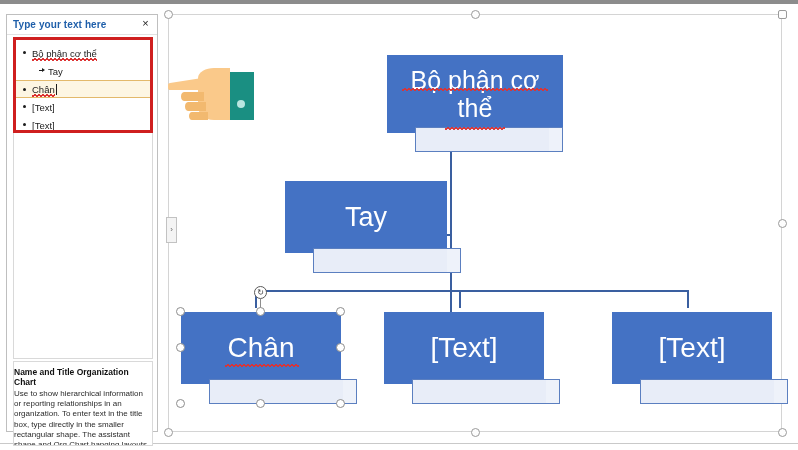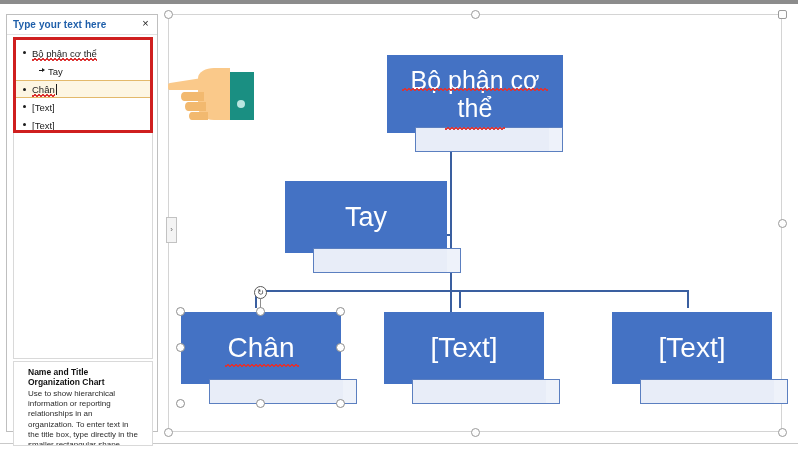--- a/index.html
+++ b/index.html
@@ -147,21 +147,21 @@
     content:"";position:absolute;left:0;right:0;bottom:-2px;height:3px;
     background-image:
       radial-gradient(circle at 1px 2.2px, #d33 0.9px, transparent 1.1px),
       radial-gradient(circle at 3px 0.8px, #d33 0.9px, transparent 1.1px);
     background-size:4px 3px;
   }
 
   .tp-desc{
     position:absolute;left:6px;top:346px;width:140px;height:85px;
     border:1px solid #d9d9d9;box-sizing:border-box;background:#ffffff;
-    padding:5px 14px;overflow:hidden;
+    padding:5px 0;overflow:hidden;
   }
   .tp-desc-title{font-size:8.5px;font-weight:bold;color:#111;margin-bottom:2px;}
   .tp-desc-body{font-size:8px;color:#2a2a2a;line-height:1.28;}
 
   
   .hand{position:absolute;left:168px;top:52px;width:90px;height:80px;z-index:50;}
 </style>
 </head>
 <body>
 

